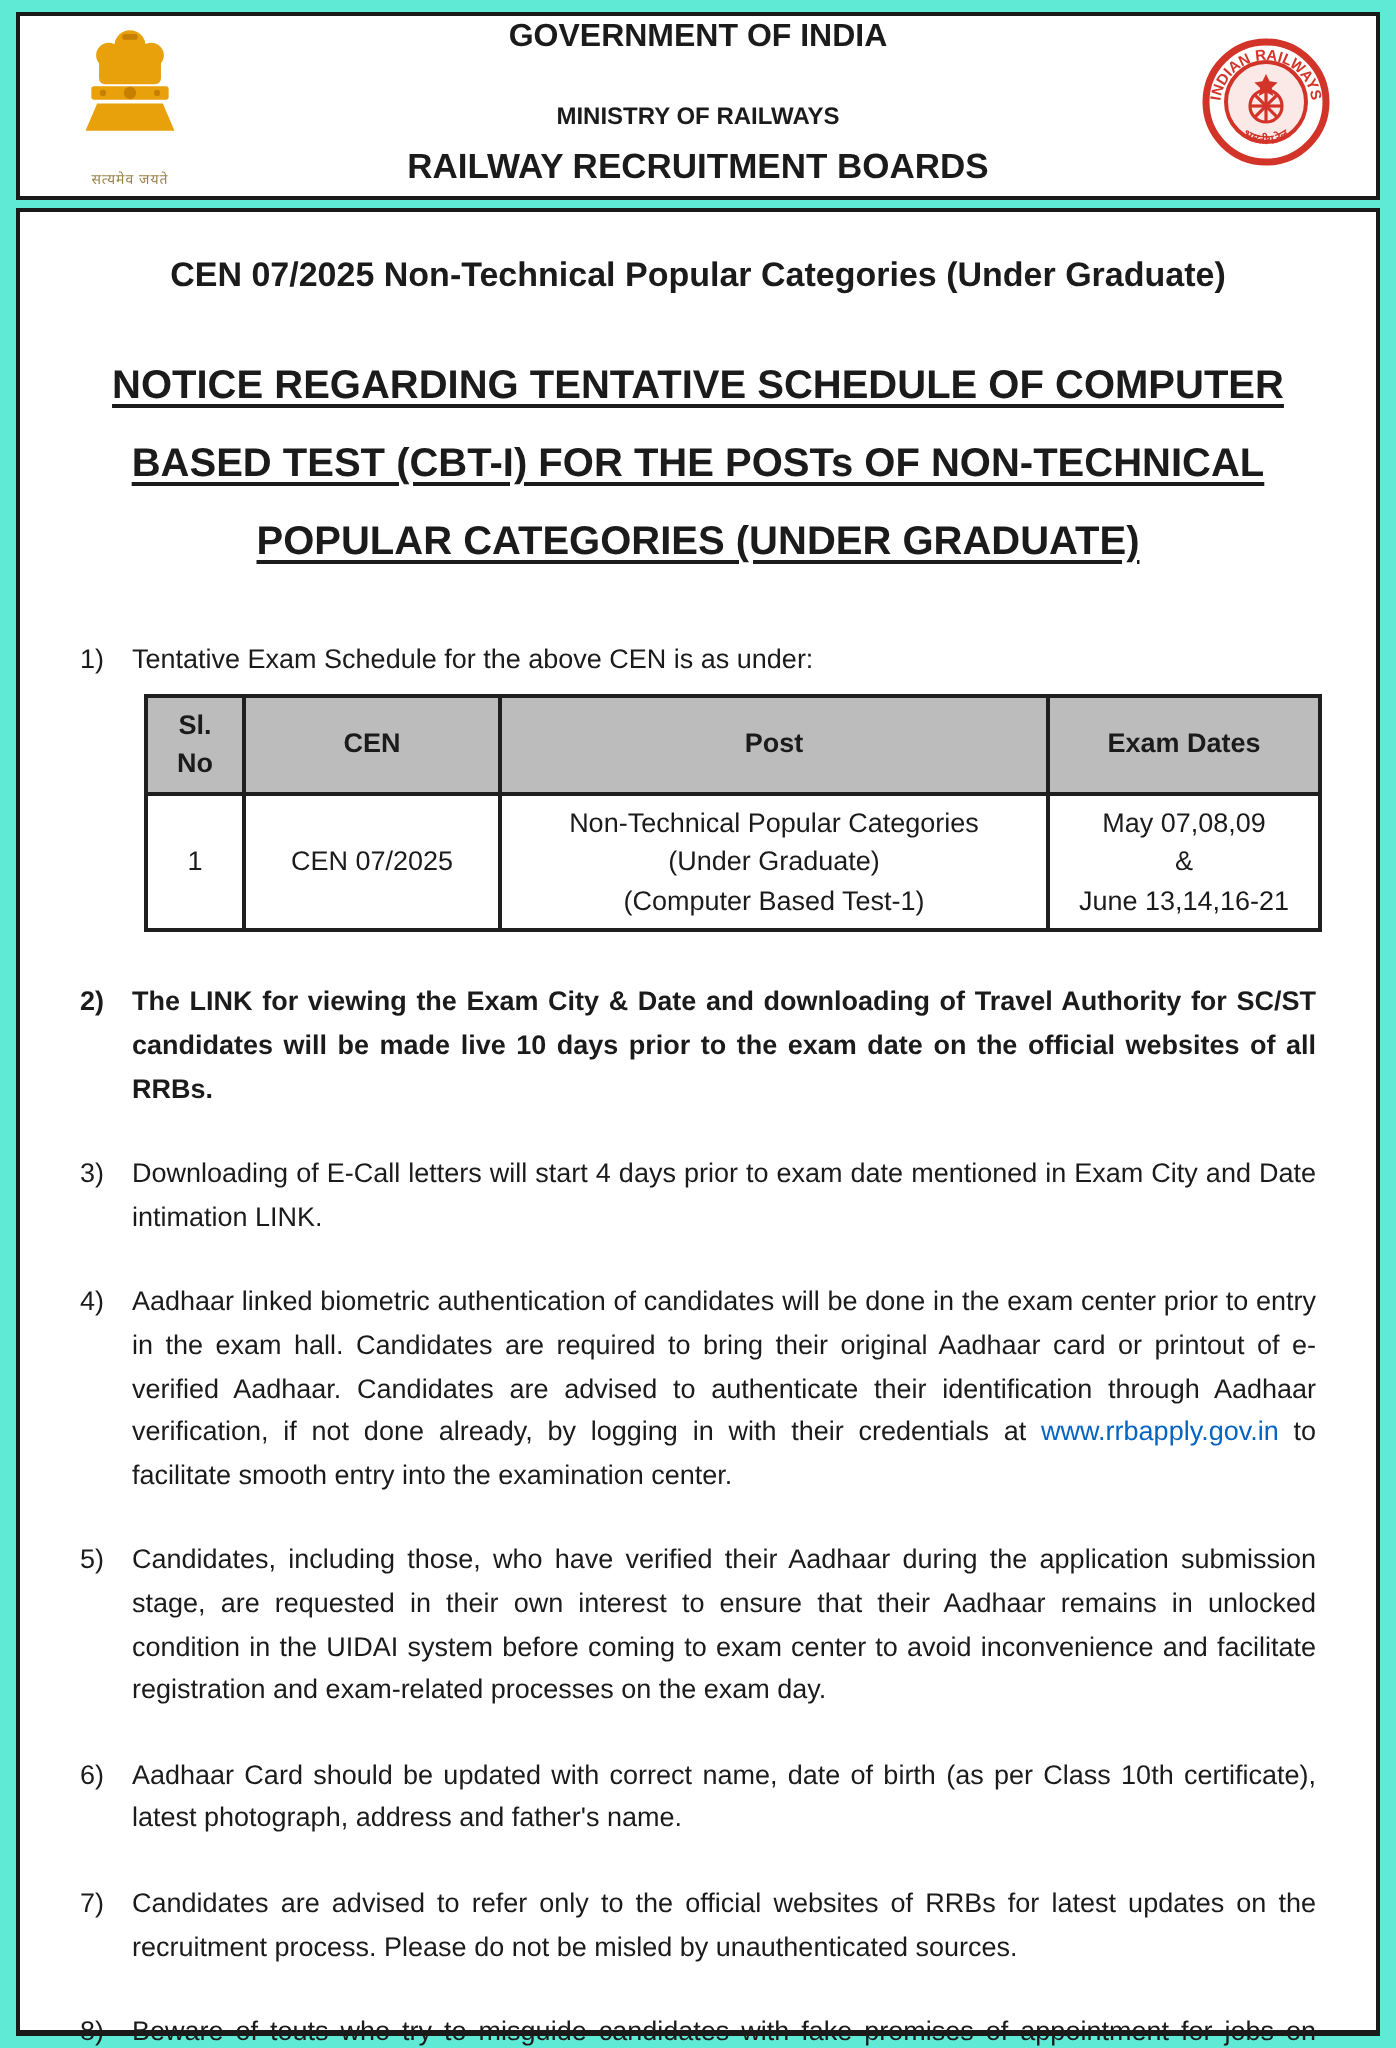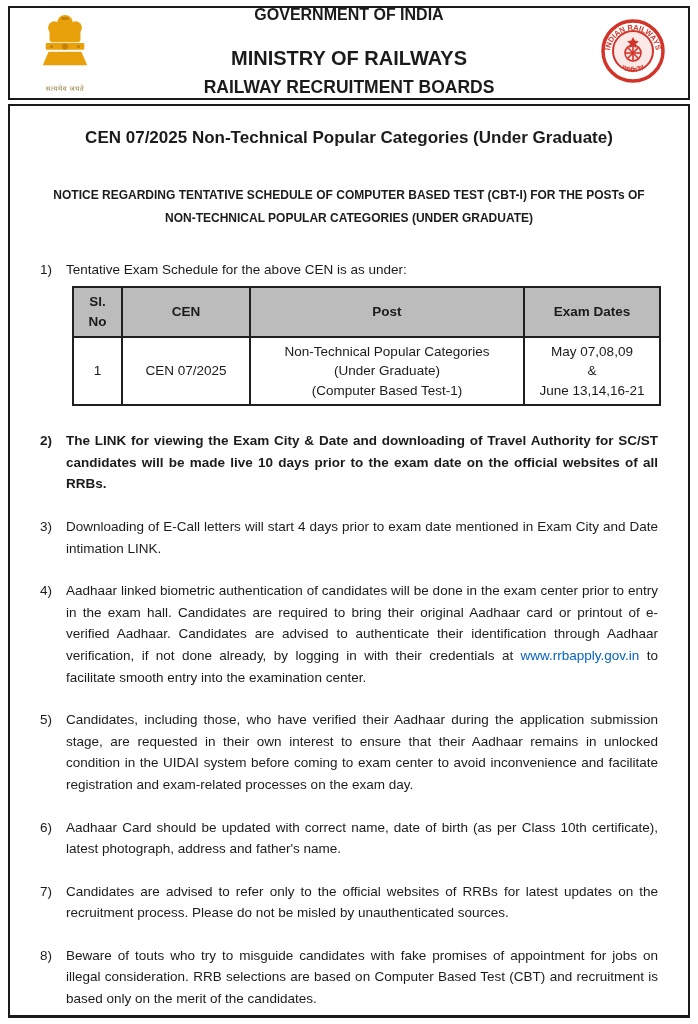--- a/index.html
+++ b/index.html
@@ -1,44 +1,44 @@
 <!DOCTYPE html>
 <html><head>
 <meta charset="utf-8">
 <style>
   * { margin: 0; padding: 0; box-sizing: border-box; }
   html, body { background: #e9e9e9; }
   .page {
-    width: 698px; height: 1024px; background: #ffffff; margin: 0 auto;
+    width: 698px; height: 1024px; background: #5eead4; margin: 0 auto;
     font-family: "Liberation Sans", sans-serif; color: #1b1b1b;
     position: relative; overflow: hidden;
   }
   
   .header-box {
     position: absolute; left: 8px; right: 8px; top: 6px; height: 94px;
     border: 2px solid #1a1a1a; display: flex; align-items: center;
     padding: 4px 16px; background: #fff;
   }
   .emblem-wrap { width: 78px; display: flex; flex-direction: column; align-items: center; }
   .emblem-caption { font-size: 7px; color: #9a8347; margin-top: 1px; letter-spacing: .5px; }
   .header-titles { flex: 1; text-align: center; line-height: 1; padding-bottom: 4px; }
   .header-titles .t1 { font-size: 16px; font-weight: bold; margin-top: 2px; }
-  .header-titles .t2 { font-size: 20px; font-weight: bold; margin-top: 25px; text-align: center; }
+  .header-titles .t2 { font-size: 12px; font-weight: bold; margin-top: 25px; text-align: center; }
   .header-titles .t3 { font-size: 17.5px; font-weight: bold; margin-top: 11px; }
   .rail-logo-wrap { width: 78px; display: flex; justify-content: center; }
   
   .main-box {
     position: absolute; left: 8px; right: 8px; top: 104px; bottom: 6px;
     border: 2px solid #1a1a1a; border-bottom-width: 3px; background: #fff;
     padding: 14px 30px 16px 30px; display: flex; flex-direction: column;
   }
   .doc-title { text-align: center; font-size: 17px; font-weight: bold; margin-top: 8px; }
   .notice-heading {
-    text-align: center; font-size: 12px; font-weight: bold; margin: 36px auto 0 auto;
-    width: 96%; line-height: 1.95; 
+    text-align: center; font-size: 20px; font-weight: bold; margin: 26px auto 0 auto;
+    width: 96%; line-height: 1.95; text-decoration: underline;
     text-underline-offset: 3px; text-decoration-thickness: 1.5px;
   }
   .items { margin-top: 28px; }
   .item { display: flex; margin-bottom: 21px; }
   .item-num { flex: 0 0 26px; font-size: 13.5px; line-height: 1.6; }
   .item-body { flex: 1; font-size: 13.5px; line-height: 1.6; text-align: justify; }
   .item.bold .item-num, .item.bold .item-body { font-weight: bold; }
   .doc-link { color: #0563C1; cursor: pointer; }
   
   .sched-table {

